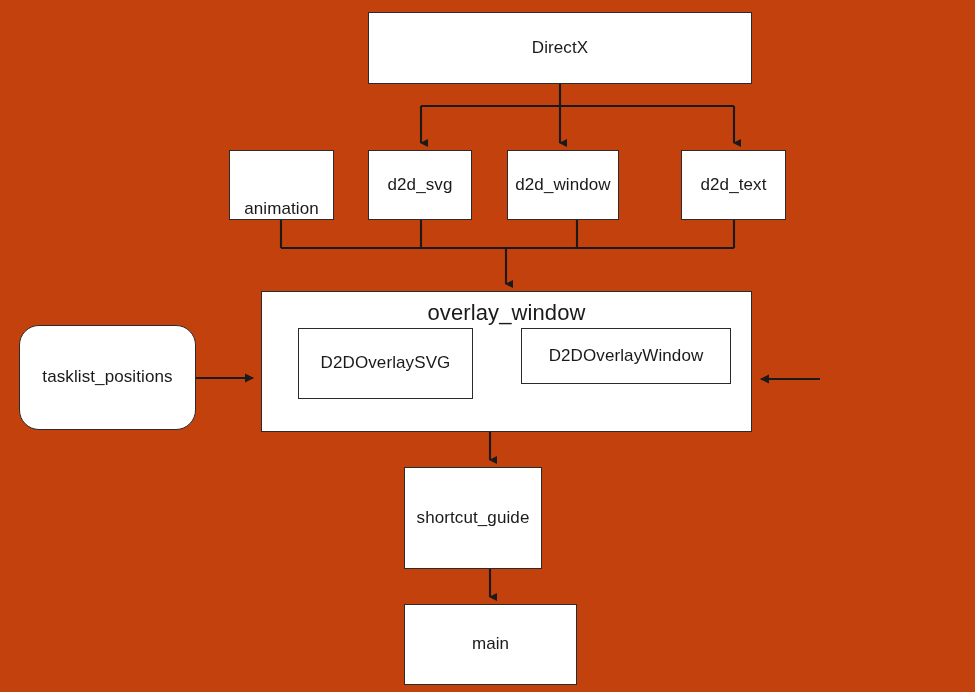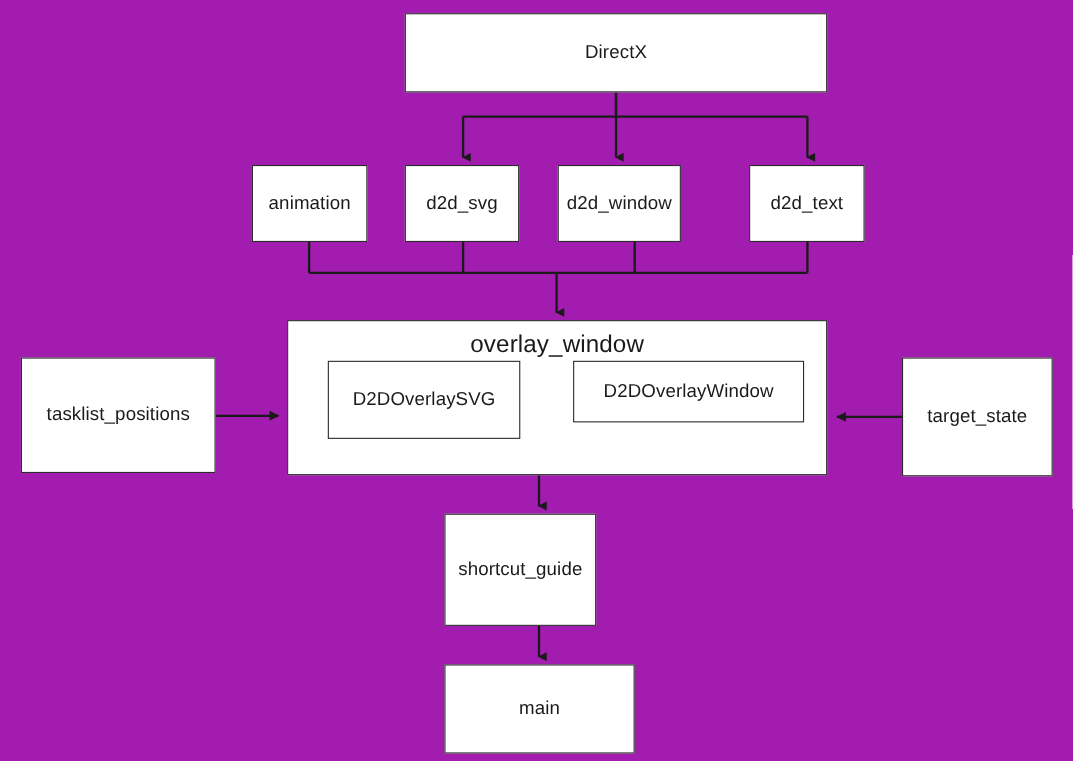--- a/index.html
+++ b/index.html
@@ -9,21 +9,21 @@
     background: #ffffff;
   }
   body {
     font-family: "Liberation Sans", "DejaVu Sans", sans-serif;
     color: #000000;
   }
   #diagram-canvas {
     position: relative;
     width: 975px;
     height: 692px;
-    background: #a21caf;
+    background: #c2410c;
     overflow: hidden;
   }
   #edge-layer {
     position: absolute;
     left: 0;
     top: 0;
     width: 975px;
     height: 692px;
     pointer-events: none;
   }
@@ -98,21 +98,21 @@
       <path d="M 490 432 L 490 460" marker-end="url(#arrow-down)"></path>
 
       <path d="M 490 569 L 490 597" marker-end="url(#arrow-down)"></path>
     </g>
   </svg>
 
   <div class="node" style="left:368px; top:12px; width:384px; height:72px;">
     <span class="node-label">DirectX</span>
   </div>
 
-  <div class="node" style="left:229px; top:150px; width:105px; height:70px;">
+  <div class="node" style="left:229px; top:150px; width:105px; height:70px;align-items:flex-end;">
     <span class="node-label">animation</span>
   </div>
 
   <div class="node" style="left:368px; top:150px; width:104px; height:70px;">
     <span class="node-label">d2d_svg</span>
   </div>
 
   <div class="node" style="left:507px; top:150px; width:112px; height:70px;">
     <span class="node-label">d2d_window</span>
   </div>
@@ -126,27 +126,24 @@
   </div>
 
   <div class="node" style="left:298px; top:328px; width:175px; height:71px;">
     <span class="node-label">D2DOverlaySVG</span>
   </div>
 
   <div class="node" style="left:521px; top:328px; width:210px; height:56px;">
     <span class="node-label">D2DOverlayWindow</span>
   </div>
 
-  <div class="node" style="left:19px; top:325px; width:177px; height:105px;">
+  <div class="node" style="left:19px; top:325px; width:177px; height:105px;border-radius:20px;">
     <span class="node-label">tasklist_positions</span>
   </div>
 
-  <div class="node" style="left:820px; top:325px; width:137px; height:108px;">
-    <span class="node-label">target_state</span>
-  </div>
 
   <div class="node" style="left:404px; top:467px; width:138px; height:102px;">
     <span class="node-label">shortcut_guide</span>
   </div>
 
   <div class="node" style="left:404px; top:604px; width:173px; height:81px;">
     <span class="node-label">main</span>
   </div>
 
 </div>

